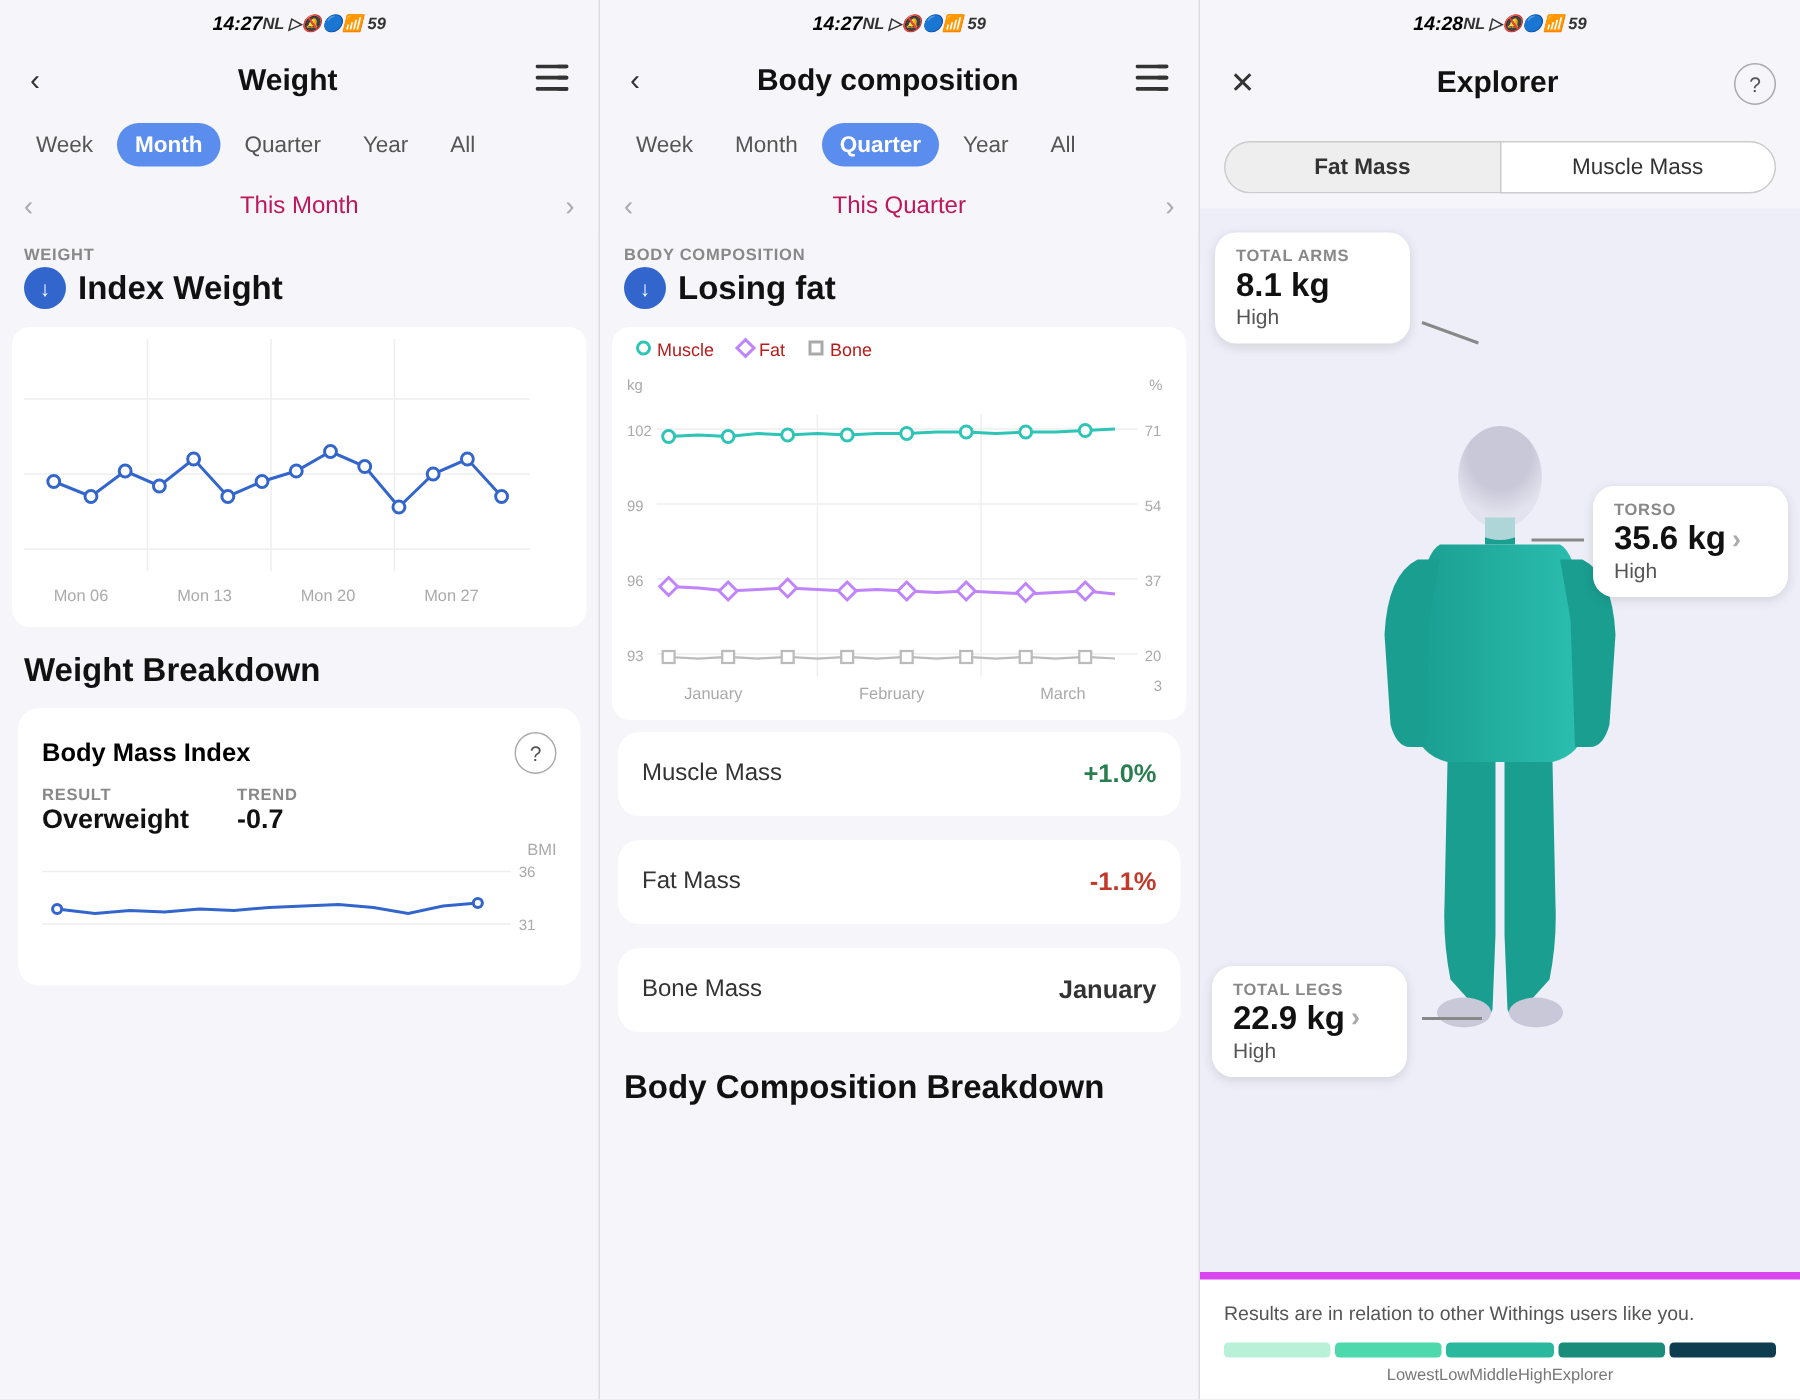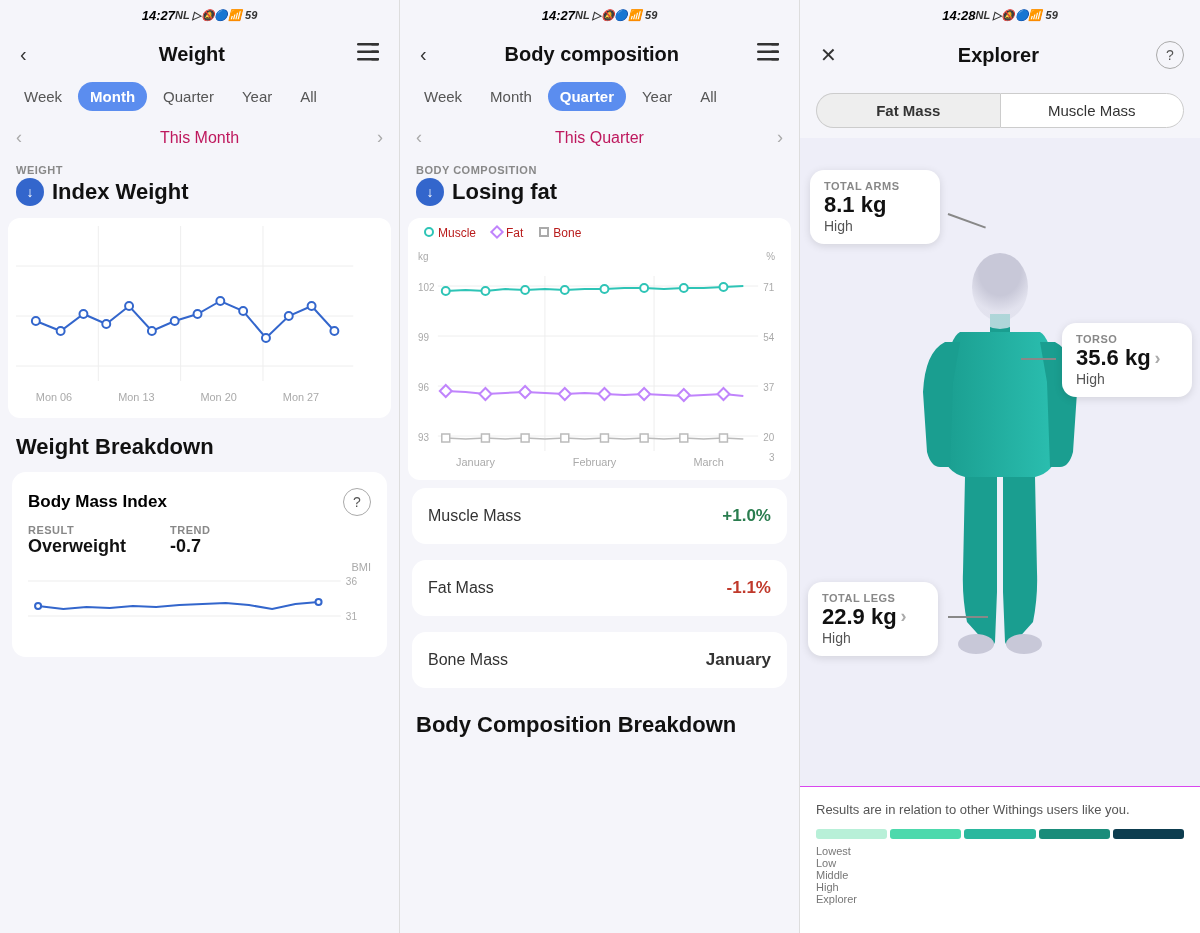--- a/index.html
+++ b/index.html
@@ -235,21 +235,21 @@
     .bmi-title {
       display: flex;
       justify-content: space-between;
       align-items: center;
       font-size: 17px;
       font-weight: 600;
       margin-bottom: 8px;
     }
     .bmi-stats {
       display: flex;
-      gap: 44px;
+      gap: 32px;
       margin-bottom: 4px;
     }
     .bmi-stat-label {
       font-size: 11px;
       color: #888;
       font-weight: 700;
       text-transform: uppercase;
       letter-spacing: 0.5px;
     }
     .bmi-stat-value {
@@ -314,22 +314,22 @@
     }
     .stat-bubble-sub {
       font-size: 14px;
       color: #555;
     }
 
     
     .legend-bar {
       background: white;
       margin: 0;
-      padding: 14px 16px 28px;
-      border-top: 1px solid #d946ef;
+      padding: 14px 16px 10px;
+      border-top: 5px solid #d946ef;
     }
     .legend-bar-text {
       font-size: 13px;
       color: #555;
       margin-bottom: 10px;
       line-height: 1.4;
     }
     .color-bar {
       display: flex;
       gap: 3px;
@@ -338,21 +338,20 @@
     .color-segment {
       height: 10px;
       border-radius: 3px;
       flex: 1;
     }
     .color-labels {
       display: flex;
       justify-content: center;
       font-size: 11px;
       color: #777;
-      flex-direction: column;
     }
 
     svg text { font-family: -apple-system, sans-serif; }
   </style>
 </head>
 <body>
 
 <div class="panel panel-1">
 
   <div class="status-bar">
@@ -646,21 +645,21 @@
 
       <defs>
         <radialGradient id="fadeGrad" cx="50%" cy="30%" r="50%">
           <stop offset="60%" stop-color="#eeeef8" stop-opacity="0"></stop>
           <stop offset="100%" stop-color="#eeeef8" stop-opacity="0.7"></stop>
         </radialGradient>
       </defs>
       <ellipse cx="85" cy="35" rx="35" ry="42" fill="url(#fadeGrad)"></ellipse>
     </svg>
 
-    <div class="stat-bubble" style="top:32px; left:10px;">
+    <div class="stat-bubble" style="top:16px; left:10px;">
       <div class="stat-bubble-label">TOTAL ARMS</div>
       <div class="stat-bubble-value">8.1 kg</div>
       <div class="stat-bubble-sub">High</div>
     </div>
 
     <div style="position:absolute;top:75px;left:148px;width:40px;height:2px;background:#888;transform-origin:left center;transform:rotate(20deg);"></div>
 
     <div class="stat-bubble" style="top:185px; right:8px;">
       <div class="stat-bubble-label">TORSO</div>
       <div class="stat-bubble-value">

